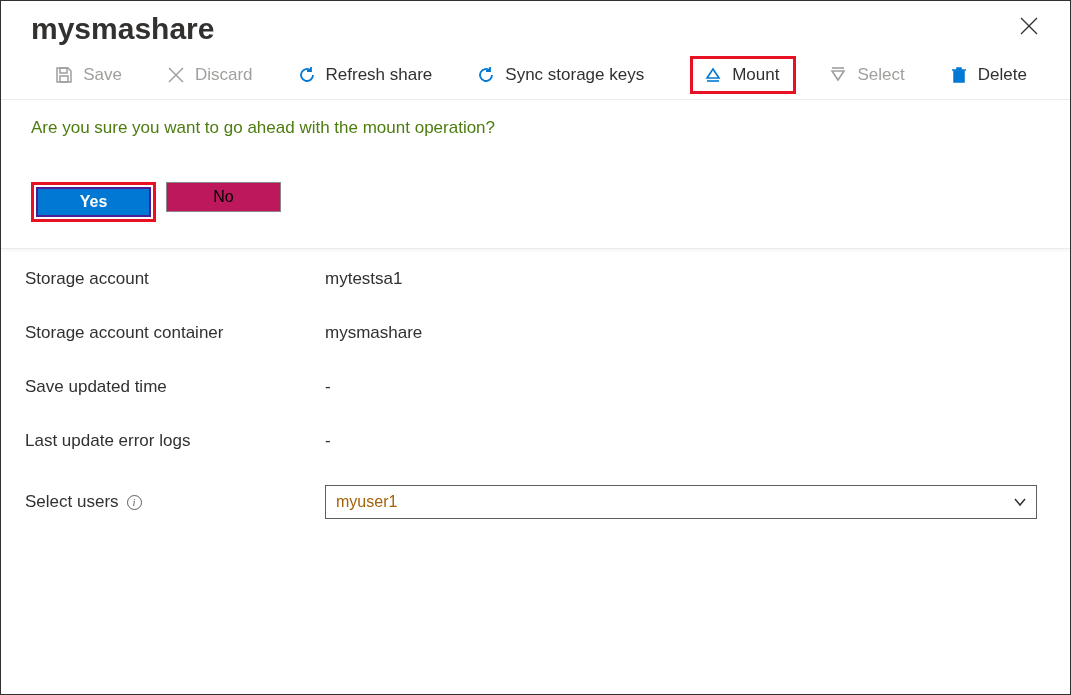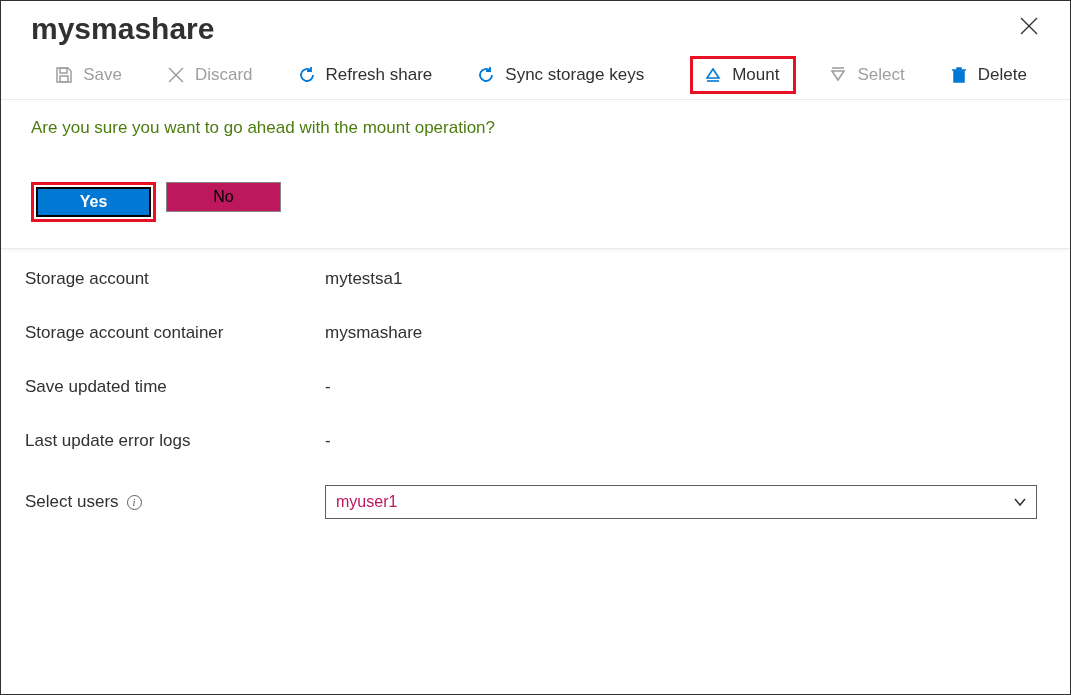--- a/index.html
+++ b/index.html
@@ -63,21 +63,21 @@
       font-size: 16px;
       border: 1px solid #8a8886;
       background: #be185d;
       cursor: pointer;
       display: inline-flex;
       align-items: center;
       justify-content: center;
     }
     .btn.primary {
       background: #0078d4;
-      border: 2px solid #000000;
+      border: 2px solid #4c1d95;
       color: #fff;
       font-weight: 600;
     }
 
     .props {
       padding: 20px 30px 0 24px;
     }
     .prop-row {
       display: flex;
       align-items: center;
@@ -101,21 +101,21 @@
 
     .select-wrap {
       flex: 1;
       display: flex;
       align-items: center;
       border: 1px solid #605e5c;
       height: 34px;
       padding: 0 8px 0 10px;
       max-width: 712px;
     }
-    .select-val { flex: 1; font-size: 16px; color: #be185d; }
+    .select-val { flex: 1; font-size: 16px; color: #a16207; }
     .chev { display: inline-flex; }
     .chev svg { width: 16px; height: 16px; stroke: #323130; fill: none; stroke-width: 1.5; }
   </style>
 </head>
 <body>
 
 <div class="panel">
   <div class="head">
     <div class="head-titles">
       <div class="share-title">mysmashare</div>

